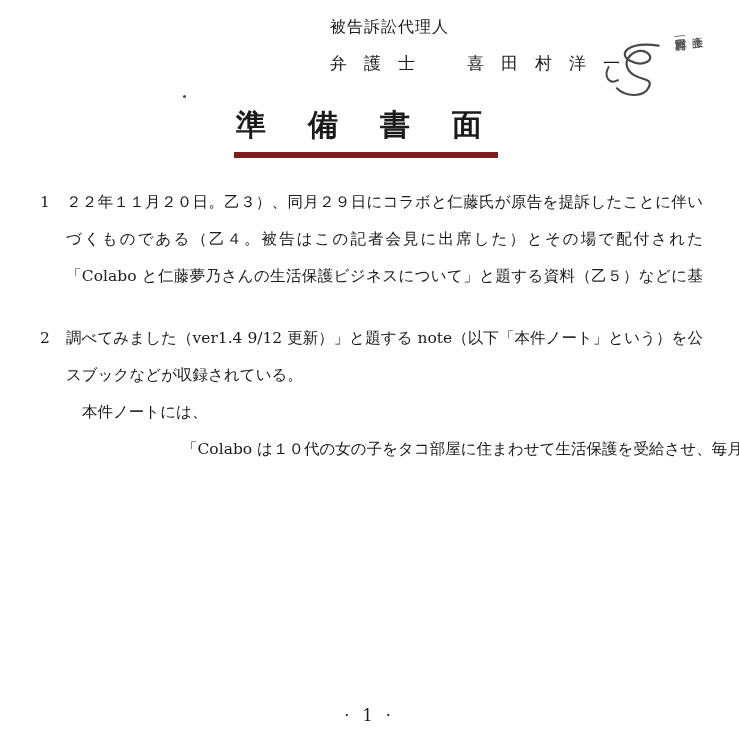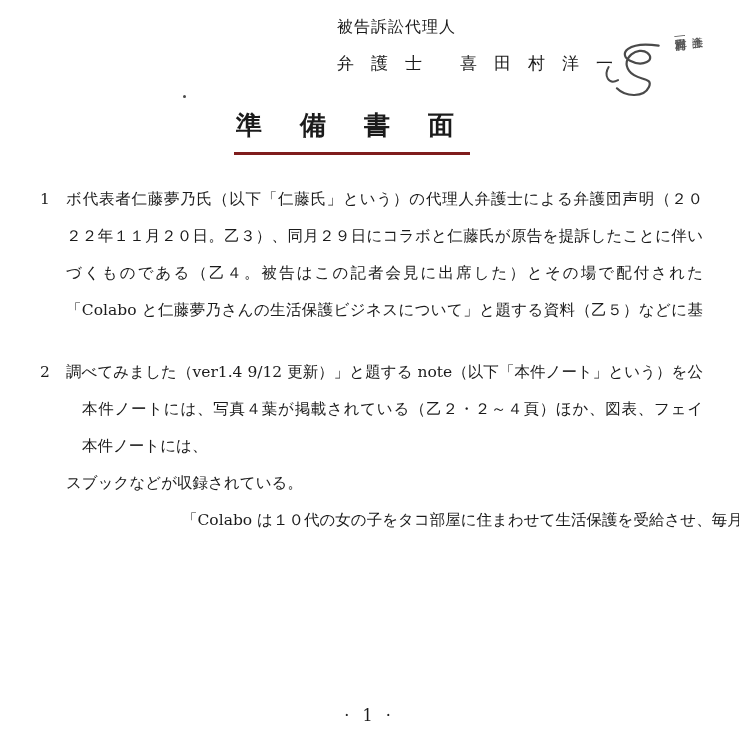--- a/index.html
+++ b/index.html
@@ -5,47 +5,47 @@
   html,body{margin:0;padding:0;background:#ffffff;}
   .page{
     position:relative;
     width:739px;height:739px;
     background:#ffffff;
     overflow:hidden;
     font-family:"DejaVu Serif","Liberation Serif",serif;
     color:#1b1b1b;
   }
   
-  .header{position:relative;height:96px;padding-top:16px;box-sizing:border-box;padding-left:7px;}
+  .header{position:relative;height:96px;padding-top:16px;box-sizing:border-box;}
   .rep{margin-left:330px;font-size:16px;line-height:22px;letter-spacing:1px;}
   .attorney-line{margin-left:330px;margin-top:13px;font-size:17px;line-height:24px;white-space:nowrap;}
-  .attorney-name{margin-left:38px;}
+  .attorney-name{margin-left:52px;}
   .speck{position:absolute;left:183px;top:95px;width:3px;height:3px;background:#4a4a4a;border-radius:50%;}
   
   .seal{
     position:absolute;right:26px;top:30px;width:112px;height:76px;
     transform:rotate(-6deg);color:#3d3d3d;
   }
   .seal-col{
     position:absolute;top:2px;
     writing-mode:vertical-rl;text-orientation:upright;
     font-size:11px;line-height:12px;letter-spacing:0;
     color:#3d3d3d;opacity:.9;
   }
   .seal-col.right{right:8px;}
   .seal-col.left{right:24px;font-size:12px;}
   .seal svg{position:absolute;left:0;top:6px;}
   
   .title-wrap{margin-top:14px;}
   .title{
     display:inline-block;margin:0 0 0 234px;
-    font-size:26px;font-weight:bold;line-height:30px;
+    font-size:30px;font-weight:bold;line-height:30px;
     letter-spacing:6px;white-space:nowrap;
     padding:0 10px 12px 2px;
-    border-bottom:3px solid #7f1d1d;
+    border-bottom:6px solid #7f1d1d;
   }
   
   .body{margin:26px 36px 0 66px;font-size:15.5px;}
   .line{position:relative;line-height:37px;white-space:nowrap;}
   .line.fill{white-space:normal;text-align:justify;text-align-last:justify;}
   .pnum{position:absolute;left:-26px;top:0;}
   .ind1{padding-left:16px;}
   .quote{padding-left:116px;}
   .para2{margin-top:25px;}
   
@@ -79,34 +79,32 @@
   <div class="title-wrap">
     <h1 class="title">準　備　書　面</h1>
   </div>
 
   <div class="body">
 
     <div class="para">
       <div class="line fill">
         <span class="pnum">1</span>
       </div>
-      <div class="line fill">ボ代表者仁藤夢乃氏（以下「仁藤氏」という）の代理人弁護士による弁護団声明（２０</div>
       <div class="line fill">２２年１１月２０日。乙３）、同月２９日にコラボと仁藤氏が原告を提訴したことに伴い</div>
       <div class="line fill">づくものである（乙４。被告はこの記者会見に出席した）とその場で配付された</div>
       <div class="line fill">「Colabo と仁藤夢乃さんの生活保護ビジネスについて」と題する資料（乙５）などに基</div>
     </div>
 
     <div class="para para2">
       <div class="line fill">
         <span class="pnum">2</span>
       </div>
       <div class="line fill">調べてみました（ver1.4 9/12 更新）」と題する note（以下「本件ノート」という）を公</div>
-      <div class="line fill ind1">本件ノートには、写真４葉が掲載されている（乙２・２～４頁）ほか、図表、フェイ</div>
+      <div class="line">スブックなどが収録されている。</div>
       <div class="line ind1">本件ノートには、</div>
-      <div class="line">スブックなどが収録されている。</div>
       <div class="line quote">「Colabo は１０代の女の子をタコ部屋に住まわせて生活保護を受給させ、毎月一</div>
     </div>
 
   </div>
 
   <div class="footer">· 1 ·</div>
 
 </div>
 
 </body></html>

